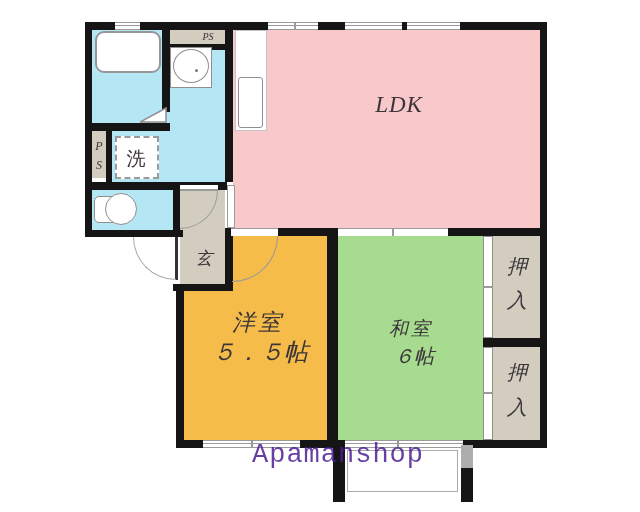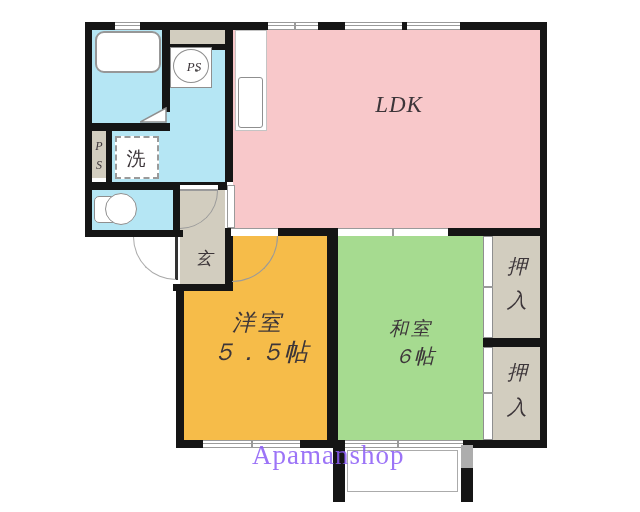--- a/index.html
+++ b/index.html
@@ -8,21 +8,21 @@
   .abs{position:absolute;box-sizing:border-box;}
   .room{position:absolute;}
   .wall{position:absolute;background:var(--wall-black,#151515);}
   .win{position:absolute;background:#ffffff;border-top:1px solid #9a9a9a;border-bottom:1px solid #9a9a9a;box-sizing:border-box;}
   .win::after{content:"";position:absolute;left:0;right:0;top:2px;height:1px;background:#9a9a9a;}
   .opening{position:absolute;background:#ffffff;border-top:1px solid #9a9a9a;box-sizing:border-box;}
   .tick{position:absolute;background:#9a9a9a;}
   .fix{position:absolute;background:#ffffff;border:1px solid #8f8f8f;box-sizing:border-box;}
   .arc{position:absolute;box-sizing:border-box;border:0 solid #9a9a9a;background:transparent;}
   .lbl{position:absolute;transform:translate(-50%,-50%);font-style:italic;color:#3c3539;white-space:nowrap;line-height:1;}
-  .wm{position:absolute;font-family:Liberation Serif, serif;color:#8b5cf6;opacity:.85;letter-spacing:1px;}
+  .wm{position:absolute;font-family:Liberation Mono, monospace;color:#4c1d95;opacity:.85;letter-spacing:1px;}
 </style>
 </head>
 <body>
 
 <div id="plan">
 
   <div class="room" style="left:92px;top:30px;width:78px;height:93px;background:var(--wet-area-cyan,#b5e6f4);"></div>
   <div class="room" style="left:170px;top:30px;width:55px;height:152px;background:var(--wet-area-cyan,#b5e6f4);"></div>
   <div class="room" style="left:112px;top:131px;width:58px;height:51px;background:var(--wet-area-cyan,#b5e6f4);"></div>
   <div class="room" style="left:92px;top:190px;width:81px;height:40px;background:var(--wet-area-cyan,#b5e6f4);"></div>
@@ -114,21 +114,21 @@
   <div class="lbl" style="left:399px;top:104px;font-size:23px;letter-spacing:1px;">LDK</div>
 
   <div class="lbl" style="left:258px;top:322px;font-size:23px;letter-spacing:3px;">洋室</div>
   <div class="lbl" style="left:260px;top:352px;font-size:24px;">５．５帖</div>
 
   <div class="lbl" style="left:411px;top:328px;font-size:19px;letter-spacing:3px;">和室</div>
   <div class="lbl" style="left:414px;top:356px;font-size:20px;">６帖</div>
 
   <div class="lbl" style="left:204px;top:258px;font-size:17px;">玄</div>
   <div class="lbl" style="left:136px;top:158px;font-size:19px;font-style:normal;">洗</div>
-  <div class="lbl" style="left:194px;top:37px;font-size:13px;margin-top:29px;">PS</div>
+  <div class="lbl" style="left:208px;top:37px;font-size:10px;">PS</div>
   <div class="lbl" style="left:99px;top:146px;font-size:12px;">P</div>
   <div class="lbl" style="left:99px;top:165px;font-size:12px;">S</div>
 
   <div class="lbl" style="left:517px;top:266px;font-size:20px;">押</div>
   <div class="lbl" style="left:517px;top:300px;font-size:20px;">入</div>
   <div class="lbl" style="left:517px;top:372px;font-size:20px;">押</div>
   <div class="lbl" style="left:517px;top:407px;font-size:20px;">入</div>
 
   <div class="wm" style="left:252px;top:440px;font-size:27px;">Apamanshop</div>
 

